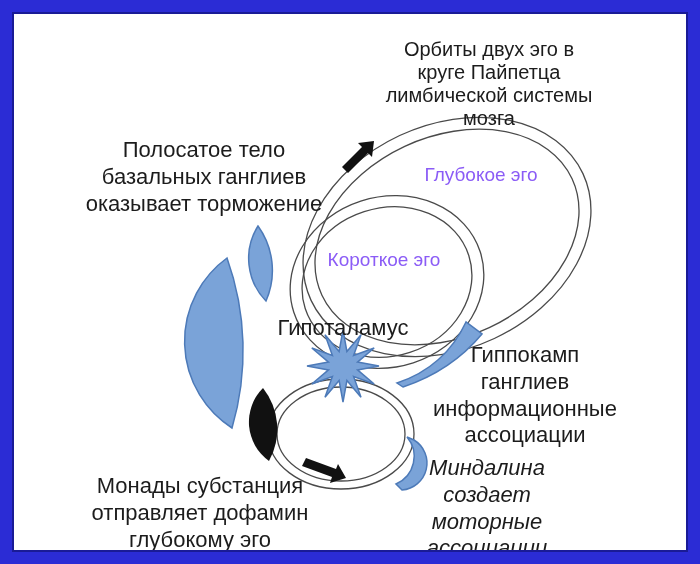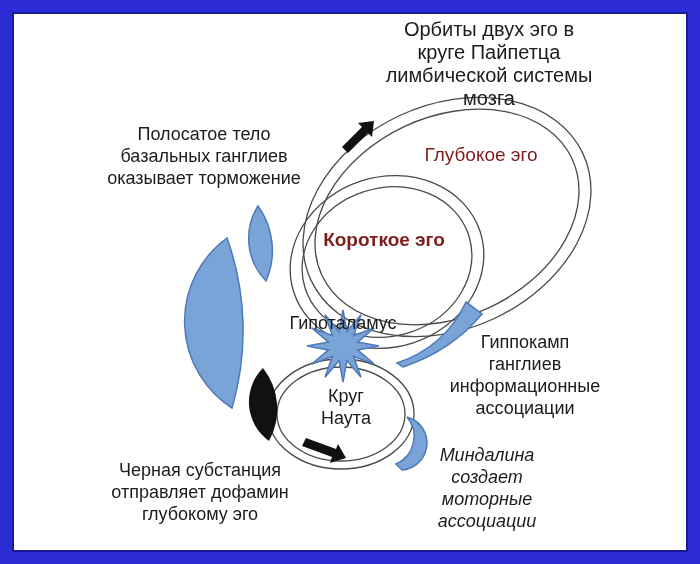--- a/index.html
+++ b/index.html
@@ -7,33 +7,33 @@
     width: 700px; height: 564px;
     font-family: "Liberation Sans", "DejaVu Sans", sans-serif;
     background: #ffffff;
   }
   .frame {
     position: relative;
     width: 700px; height: 564px;
     background: #ffffff;
     overflow: hidden;
   }
-  .stage { position: absolute; inset: 0; }
+  .stage { position: absolute; inset: 0; margin-top: 20px; }
   .stage svg { position: absolute; left: 0; top: 0; }
   .lbl {
     position: absolute;
     transform: translate(-50%, -50%);
     white-space: pre-line;
     text-align: center;
     color: #1c1c1c;
-    font-size: 18px;
+    font-size: 22px;
     line-height: 1.22;
   }
   .lbl.title { font-size: 20px; line-height: 1.15; }
-  .lbl.ego  { color: #7f1d1d; font-size: 19px; text-align: center; }
+  .lbl.ego  { color: #8b5cf6; font-size: 19px; text-align: center; }
   .border-overlay {
     position: absolute; inset: 0;
     border: 12px solid #2b2cd5;
     box-shadow: inset 0 0 0 2px #1a1b96;
     pointer-events: none;
   }
 </style>
 </head>
 <body>
 
@@ -77,38 +77,36 @@
     </svg>
 
     <div class="lbl title" style="left:489px; top:64px;">Орбиты двух эго в круге Пайпетца
 лимбической системы мозга</div>
 
     <div class="lbl" style="left:204px; top:157px;">Полосатое тело
 базальных ганглиев
 оказывает торможение</div>
 
 
-    <div class="lbl" style="left:200px; top:493px;">Черная субстанция
+    <div class="lbl" style="left:200px; top:493px;">Монады субстанция
 отправляет дофамин
 глубокому эго</div>
 
     <div class="lbl" style="left:525px; top:376px;">Гиппокамп
 ганглиев
 информационные
 ассоциации</div>
 
     <div class="lbl" style="left:487px; top:489px;font-style:italic;">Миндалина
 создает
 моторные
 ассоциации</div>
 
     <div class="lbl ego" style="left:481px; top:155px;">Глубокое эго</div>
 
-    <div class="lbl ego" style="left:384px; top:240px;font-weight:bold;">Короткое эго</div>
+    <div class="lbl ego" style="left:384px; top:240px;">Короткое эго</div>
 
-    <div class="lbl" style="left:343px; top:324px;text-align:right;">Гипоталамус</div>
+    <div class="lbl" style="left:343px; top:308px;text-align:right;">Гипоталамус</div>
 
-    <div class="lbl" style="left:346px; top:408px;">Круг
-Наута</div>
   </div>
 
   <div class="border-overlay"></div>
 </div>
 
 </body></html>

